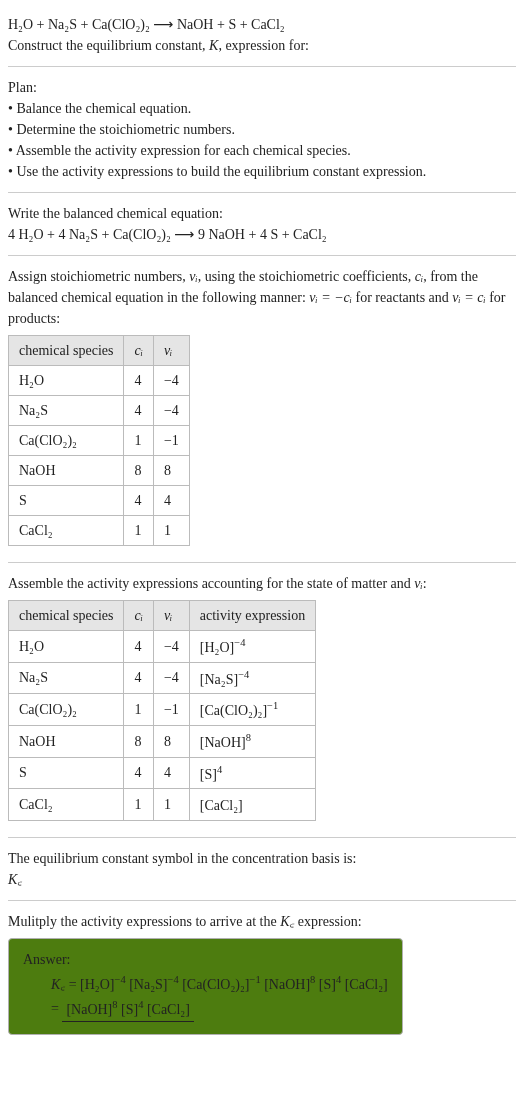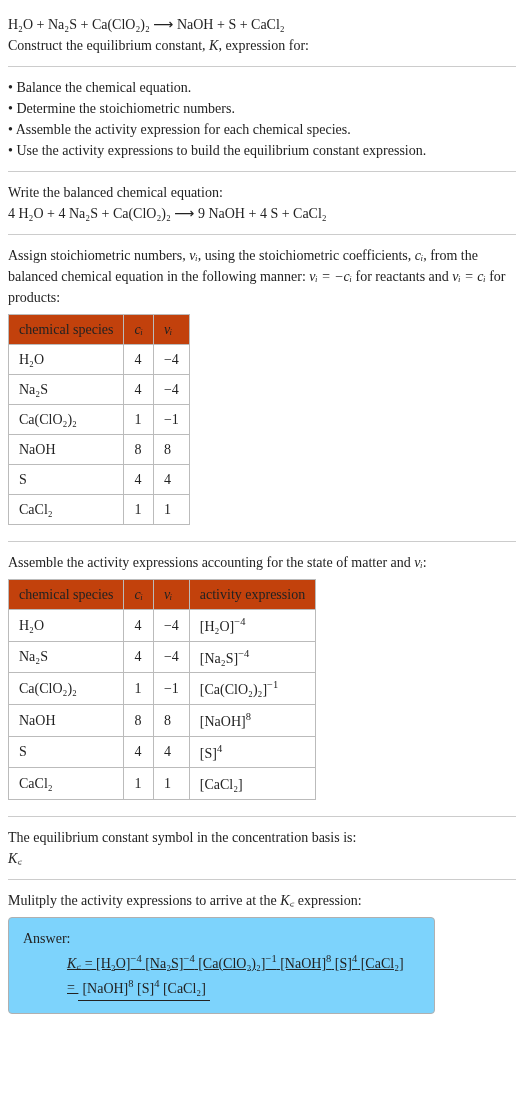--- a/index.html
+++ b/index.html
@@ -30,46 +30,45 @@
       border-collapse: collapse;
       margin: 6px 0;
     }
     table.bordered td, table.bordered th {
       border: 1px solid #bbb;
       padding: 4px 10px;
       text-align: left;
       font-weight: normal;
     }
     table.bordered th {
-      background: #c2410c;
+      background: #e5e5e5;
     }
     .answer-box {
       border: 1px solid #b0b0b0;
-      background: #7dd3fc;
+      background: #4d7c0f;
       border-radius: 4px;
       padding: 10px 14px;
       margin-top: 6px;
       display: inline-block;
     }
     .frac {
       display: inline-block;
       vertical-align: middle;
     }
     .frac .num {
       display: block;
       border-bottom: 1px solid #222;
       padding: 0 4px 2px 4px;
     }
     .frac .den {
       display: block;
       padding: 2px 4px 0 4px;
     }
     .eq-line {
-      margin: 2px 16px;
-      text-decoration: underline;
+      margin: 2px 0;
     }
     .indent {
       padding-left: 28px;
     }
     .arrow {
       font-family: Arial, sans-serif;
     }
   </style>
 </head>
 <body>
@@ -81,20 +80,21 @@
     <span>NaOH + S + CaCl₂</span>
   </div>
   <div>
     <span>Construct the equilibrium constant, </span><span class="italic">K</span><span>, expression for:</span>
   </div>
 </div>
 
 <hr>
 
 <div class="section">
+  <div>Plan:</div>
   <div>• Balance the chemical equation.</div>
   <div>• Determine the stoichiometric numbers.</div>
   <div>• Assemble the activity expression for each chemical species.</div>
   <div>• Use the activity expressions to build the equilibrium constant expression.</div>
 </div>
 
 <hr>
 
 <div class="section">
   <div>Write the balanced chemical equation:</div>

